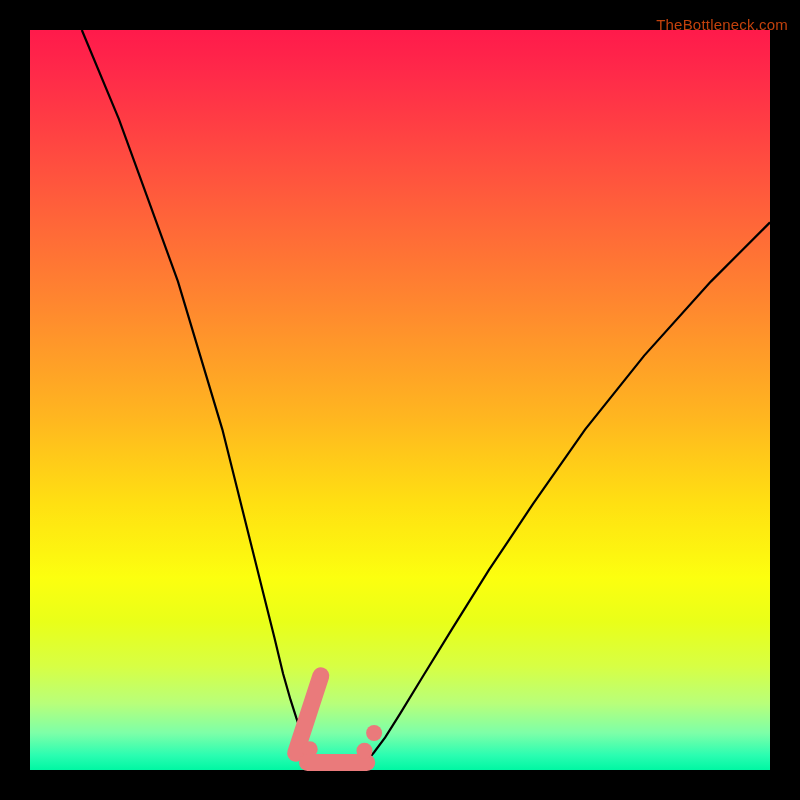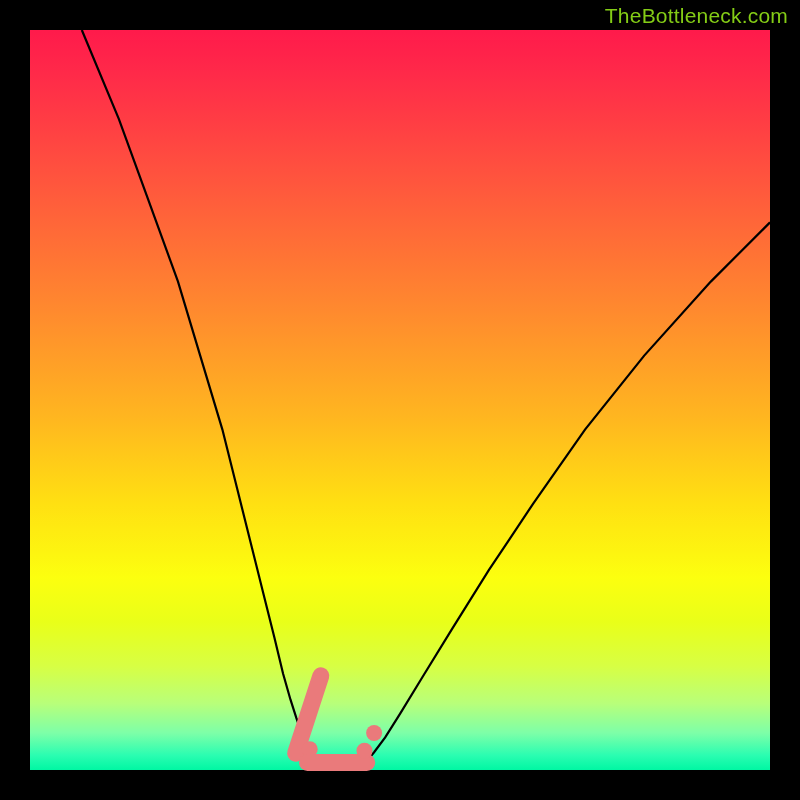--- a/index.html
+++ b/index.html
@@ -28,24 +28,24 @@
       #e9ff19 80%,
       #d7ff44 86%,
       #b8ff7a 91%,
       #7dffa8 95%,
       #2bfdb1 98%,
       #00f7a3 100%
     );
   }
   .watermark {
     position: absolute;
-    top: 4px;
+    top: 16px;
     right: 12px;
-    color: #84cc16;
-    font-size: 21px;
+    color: #c2410c;
+    font-size: 15px;
     letter-spacing: 0.2px;
     font-weight: 500;
     user-select: none;
   }
   svg.overlay {
     position: absolute;
     left: 0;
     top: 0;
     width: 800px;
     height: 800px;

